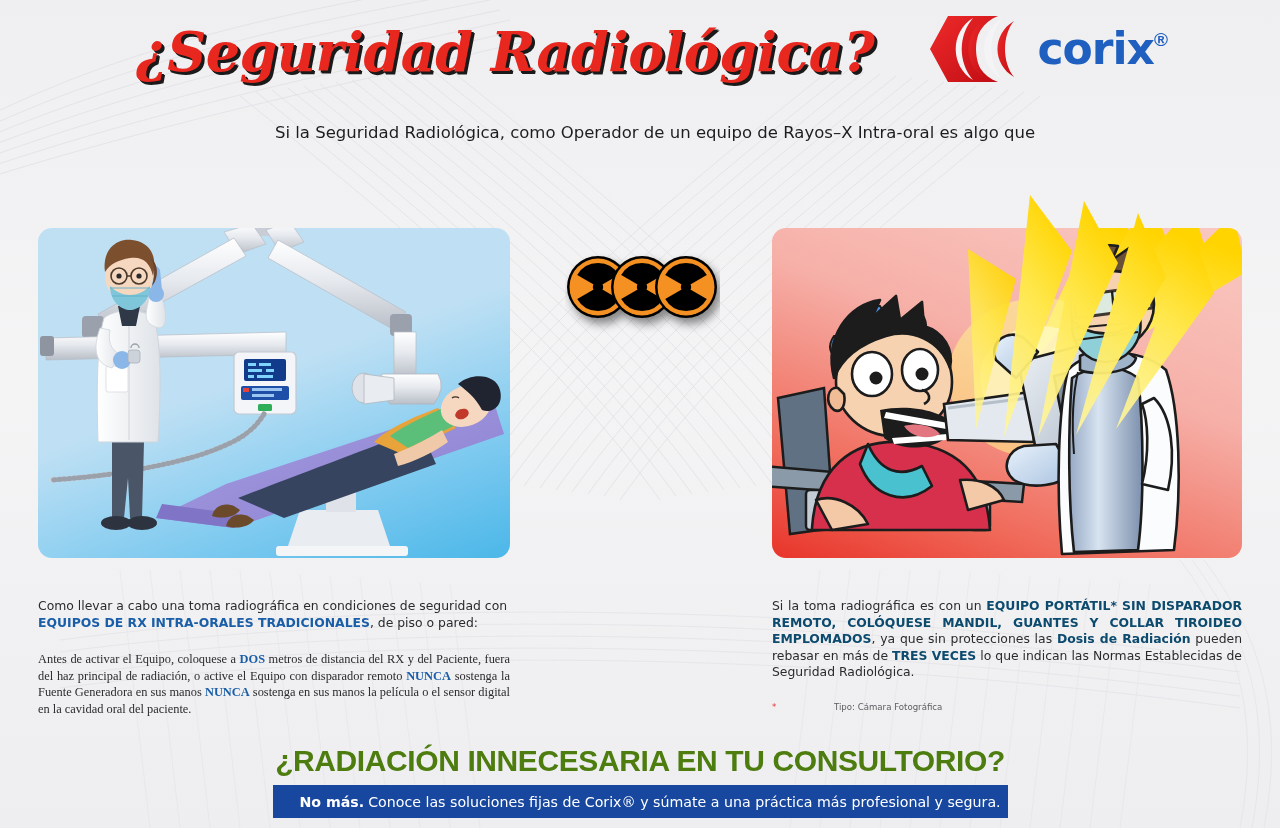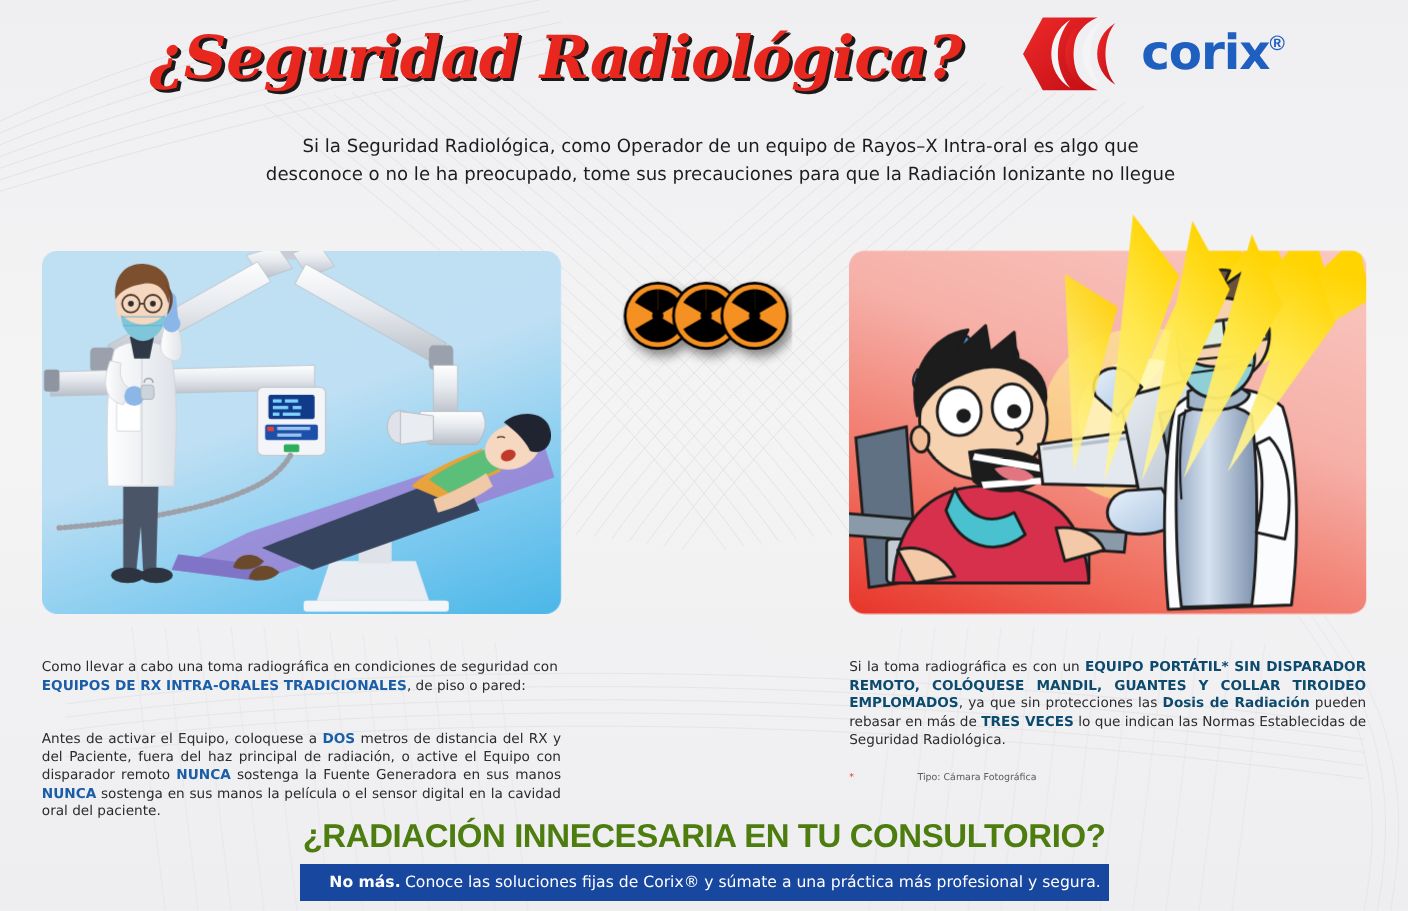--- a/index.html
+++ b/index.html
@@ -59,21 +59,21 @@
   #rays-overlay { position:absolute; left:960px; top:185px; width:330px; height:260px; z-index:4; pointer-events:none; }
 
   
   #radiation-symbols { position:absolute; left:565px; top:247px; width:155px; height:95px; z-index:5; }
 
   
   .copy { position:absolute; z-index:5; font-family:"DejaVu Sans", sans-serif;
           font-size: 12.4px; line-height: 16.5px; color:#2b2b2e; }
   #copy-left  { left: 38px;  top: 598px; width: 472px; }
   #copy-right { left: 772px; top: 598px; width: 470px; text-align: justify; }
-  #copy-left .para2 { margin-top: 32px; text-align: justify; }
+  #copy-left .para2 { margin-top: 20px; text-align: justify; font-family: Liberation Serif, serif; }
   .hl-blue { color:#1a5ea8; font-weight:700; }
   .hl-red  { color:#0c4a6e; font-weight:700; }
 
   .footnote { position:absolute; left:772px; top:702px; z-index:5;
               font-family:"DejaVu Sans", sans-serif; font-size:8.6px; color:#5c5c60; }
   .footnote .star { color:#e8313a; display:inline-block; width:62px; }
 
   
   .banner-head {
     position:absolute; left:0; right:0; top:744px; z-index:5; text-align:center;
@@ -214,21 +214,20 @@
     <path d="M86,9 C 64,22 64,52 86,65 C 74,51 74,23 86,9 Z" fill="url(#lgRed)"></path>
   </svg>
   <span class="logo-word">
     <span class="logo-text">corix</span>
     <span class="logo-reg">®</span>
   </span>
 </div>
 
 <div class="intro">
   <div>Si la Seguridad Radiológica, como Operador de un equipo de Rayos–X Intra-oral es algo que</div>
-  <div>desconoce o no le ha preocupado, tome sus precauciones para que la Radiación Ionizante no llegue</div>
 </div>
 
 <div class="panel" id="panel-left">
   <svg viewBox="0 0 472 330" preserveAspectRatio="none">
     <defs>
       <linearGradient id="metalArm" x1="0" y1="0" x2="0" y2="1">
         <stop offset="0%" stop-color="#ffffff"></stop>
           <stop offset="45%" stop-color="#e6e9ee"></stop>
         <stop offset="100%" stop-color="#b9bfc8"></stop>
       </linearGradient>

